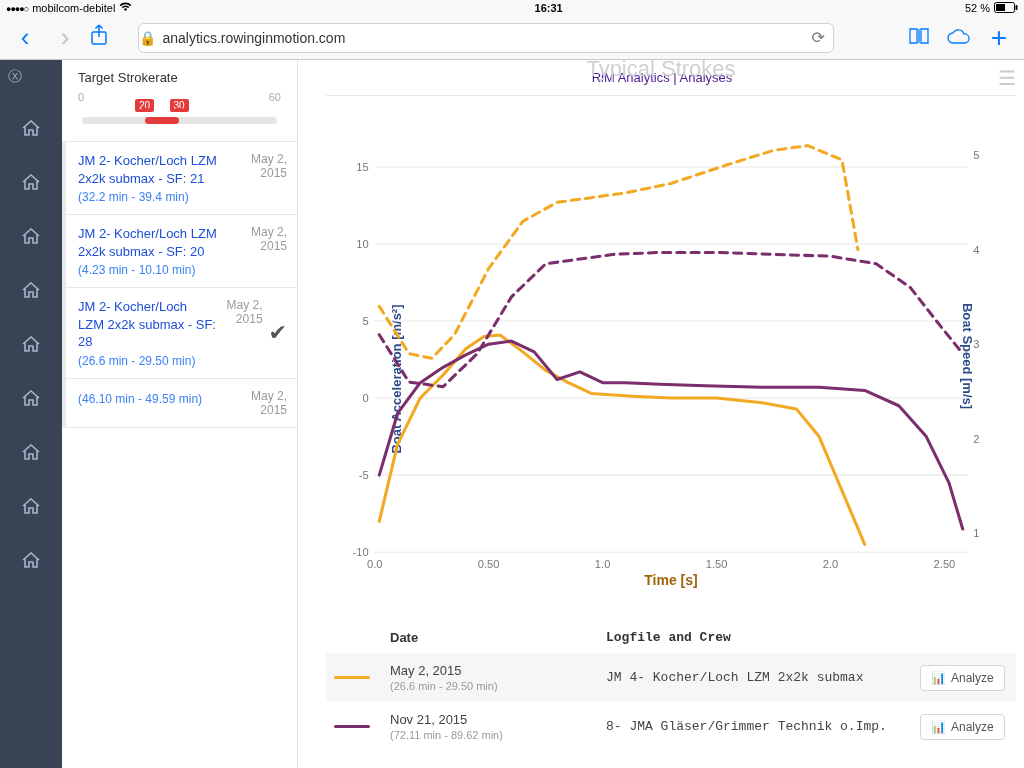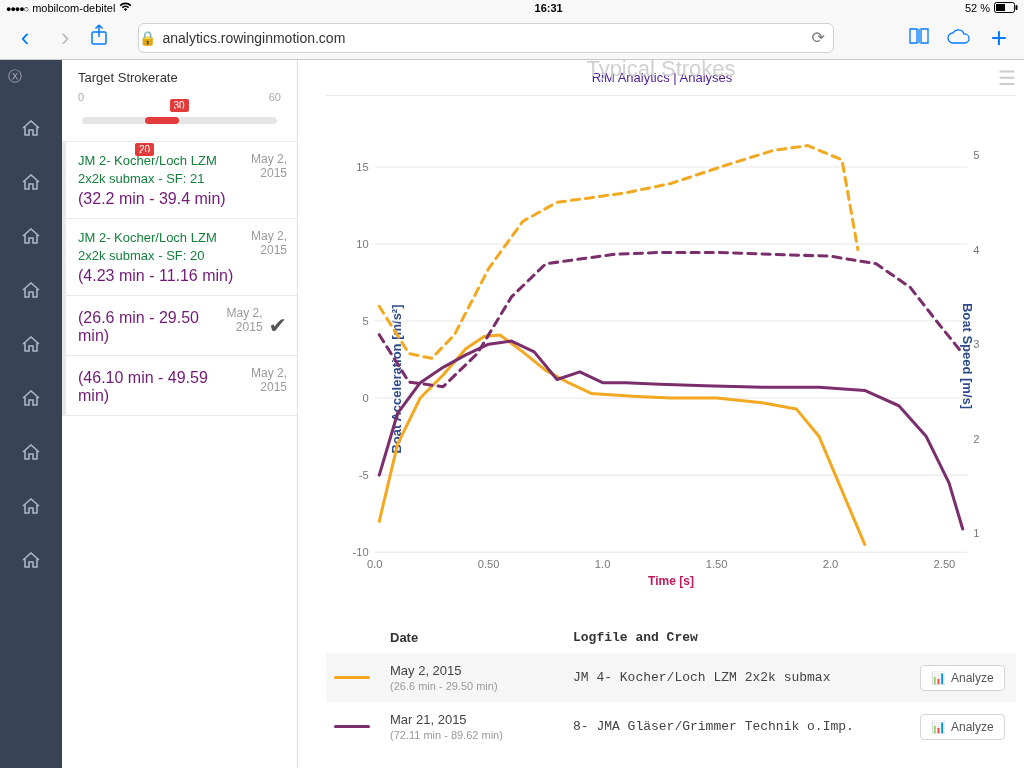--- a/index.html
+++ b/index.html
@@ -31,42 +31,42 @@
 .slider-row { position: relative; height: 46px; margin-top: 6px; }
 .slider-minmax { position: absolute; top: 0; font-size: 11px; color: #aaa; }
 .slider-track { position: absolute; top: 26px; left: 4px; right: 4px; height: 7px; background: #e5e5e5; border-radius: 4px; }
 .slider-fill { position: absolute; top: 26px; height: 7px; background: #e33b3b; border-radius: 4px; }
 .slider-badge { position: absolute; top: 8px; background: #e33b3b; color: #fff; font-size: 10px; padding: 1px 4px; border-radius: 2px; }
 .slider-badge::after { content: ""; position: absolute; bottom: -4px; left: 50%; transform: translateX(-50%); border: 4px solid transparent; border-top-color: #e33b3b; }
 
 .seg-list { flex: 1; overflow: hidden; border-top: 1px solid #e9e9e9; }
 .seg { border-bottom: 1px solid #e9e9e9; border-left: 4px solid #e9e9e9; padding: 10px 10px 10px 12px; display: flex; gap: 6px; }
 .seg-main { flex: 1; }
-.seg-title { font-size: 13px; color: #15803d; line-height: 1.35; }
-.seg-sub { font-size: 16px; color: #701a75; margin-top: 3px; }
+.seg-title { font-size: 13px; color: #1d4ed8; line-height: 1.35; }
+.seg-sub { font-size: 12px; color: #3b82f6; margin-top: 3px; }
 .seg-date { font-size: 12px; color: #9a9a9a; text-align: right; width: 40px; }
 .seg .check { color: #555; font-size: 22px; align-self: center; }
 
 .content { flex: 1; padding: 0 8px 0 28px; position: relative; }
 .overlay-label { position: absolute; top: -4px; left: 50%; transform: translateX(-50%); color: #d0d0d0; font-size: 22px; font-weight: 300; pointer-events: none; }
 .page-bar { display: flex; align-items: center; height: 36px; border-bottom: 1px solid #e8e8e8; }
 .page-title { font-size: 13px; font-weight: 400; color: #4c1d95; margin: 0 auto; }
 .hamburger { color: #ccc; font-size: 20px; }
 
 .chart-wrap { position: relative; height: 460px; margin-top: 30px; }
 .axis-label-left { position: absolute; left: -4px; top: 55%; transform: translateY(-50%) rotate(-90deg); color: #2d4a8a; font-size: 13px; font-weight: 600; }
 .axis-label-right { position: absolute; right: -4px; top: 50%; transform: translateY(-50%) rotate(90deg); color: #2d4a8a; font-size: 13px; font-weight: 600; }
-.xlabel { position: absolute; bottom: -2px; left: 50%; transform: translateX(-50%); color: #be185d; font-size: 12px; font-weight: 600; }
+.xlabel { position: absolute; bottom: -2px; left: 50%; transform: translateX(-50%); color: #a16207; font-size: 14px; font-weight: 600; }
 svg.plot { position: absolute; inset: 0; }
 .xtick, .ytick { font-size: 11px; fill: #777; }
 
 .tbl { margin-top: 36px; }
 .tbl-head { display: flex; font-size: 13px; font-weight: 600; color: #333; padding: 8px 0; }
 .c-swatch { width: 64px; }
-.c-date { width: 183px; }
+.c-date { width: 216px; }
 .c-log { flex: 1; font-family: Liberation Mono, monospace; }
 .c-act { width: 96px; }
 .tbl-row { display: flex; align-items: center; padding: 10px 0; font-size: 13px; color: #444; }
 .tbl-row.alt { background: #f6f6f6; }
 .swatch { width: 36px; height: 3px; border-radius: 2px; margin-left: 8px; }
 .sub { color: #9a9a9a; font-size: 11px; margin-top: 2px; }
 .btn-analyze { border: 1px solid #d5d5d5; background: #fff; border-radius: 4px; padding: 5px 10px; font-size: 12px; color: #555; display: inline-flex; gap: 5px; align-items: center; }
 </style>
 </head>
 <body>
@@ -156,41 +156,42 @@
   </div>
 
   <div class="left-panel">
     <div class="lp-header">
       <div class="lp-title">Target Strokerate</div>
       <div class="slider-row">
         <span class="slider-minmax" style="left:0">0</span>
         <span class="slider-minmax" style="right:0">60</span>
         <div class="slider-track"></div>
         <div class="slider-fill" id="slider-fill" style="left: 33%; width: 17%;"></div>
-        <div class="slider-badge" id="badge-lo" style="left: calc(33% - 10px); margin-top: 44px;">20</div>
+        <div class="slider-badge" id="badge-lo" style="left: calc(33% - 10px);">20</div>
         <div class="slider-badge" id="badge-hi" style="left: calc(50% - 10px);">30</div>
       </div>
     </div>
     <div class="seg-list" id="seg-list">
         <div class="seg">
           <div class="seg-main">
             <div class="seg-title">JM 2- Kocher/Loch LZM 2x2k submax - SF: 21</div>
             <div class="seg-sub">(32.2 min - 39.4 min)</div>
           </div>
           <div class="seg-date">May 2, 2015</div>
         </div>
         <div class="seg">
           <div class="seg-main">
             <div class="seg-title">JM 2- Kocher/Loch LZM 2x2k submax - SF: 20</div>
-            <div class="seg-sub">(4.23 min - 11.16 min)</div>
-          </div>
-          <div class="seg-date">May 2, 2015</div>
-        </div>
-        <div class="seg">
-          <div class="seg-main">
+            <div class="seg-sub">(4.23 min - 10.10 min)</div>
+          </div>
+          <div class="seg-date">May 2, 2015</div>
+        </div>
+        <div class="seg">
+          <div class="seg-main">
+            <div class="seg-title">JM 2- Kocher/Loch LZM 2x2k submax - SF: 28</div>
             <div class="seg-sub">(26.6 min - 29.50 min)</div>
           </div>
           <div class="seg-date">May 2, 2015</div>
           <span class="check">✔</span>
         </div>
         <div class="seg">
           <div class="seg-main">
             <div class="seg-sub">(46.10 min - 49.59 min)</div>
           </div>
           <div class="seg-date">May 2, 2015</div>
@@ -260,21 +261,21 @@
     <div class="c-act"><button class="btn-analyze">
                 <span>📊</span>
                 <span>Analyze</span>
               </button></div>
           </div>
           <div class="tbl-row">
             <div class="c-swatch">
               <div class="swatch" style="background:#7b2e6c"></div>
             </div>
     <div class="c-date">
-              <div>Mar 21, 2015</div>
+              <div>Nov 21, 2015</div>
               <div class="sub">(72.11 min - 89.62 min)</div>
             </div>
     <div class="c-log">8- JMA Gläser/Grimmer Technik o.Imp.</div>
     <div class="c-act"><button class="btn-analyze">
                 <span>📊</span>
                 <span>Analyze</span>
               </button></div>
           </div>
         </div>
     </div>

